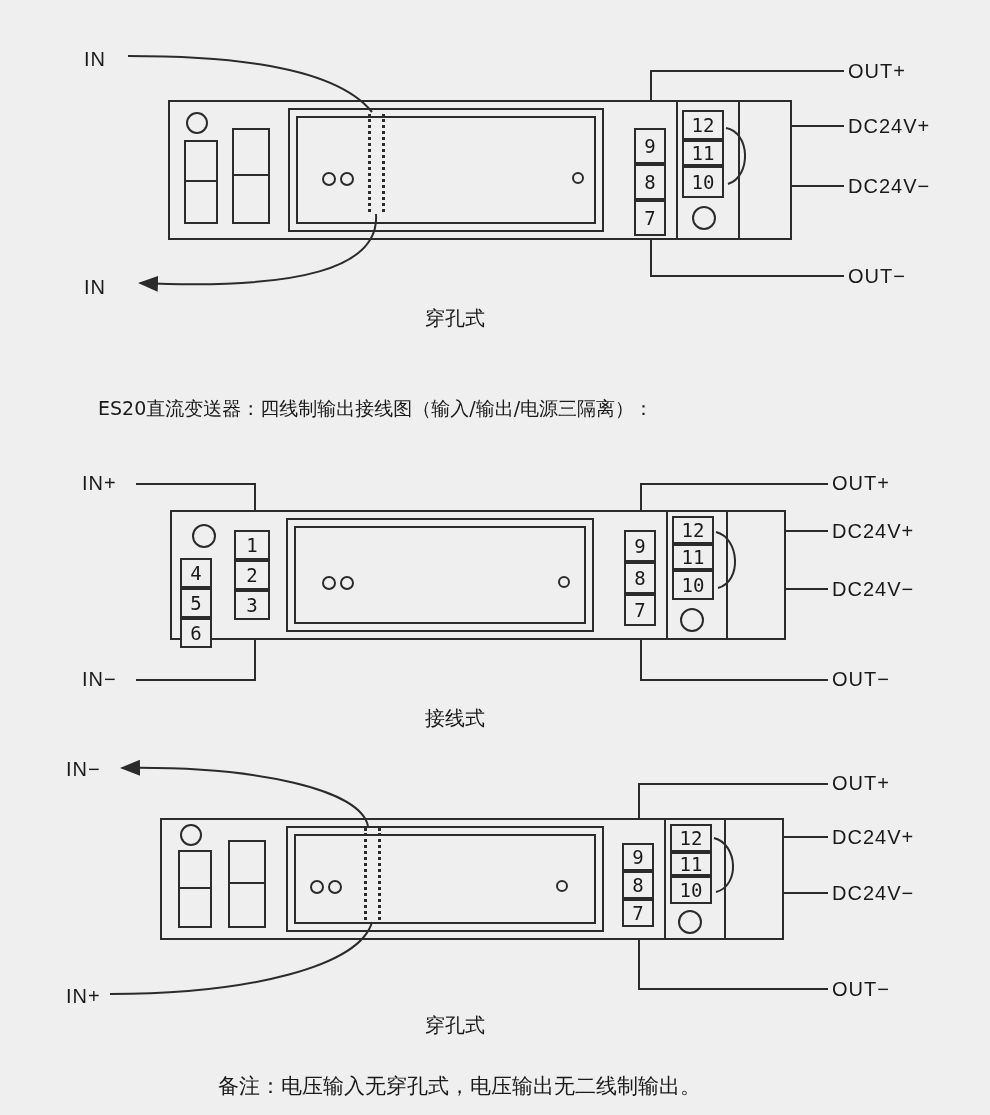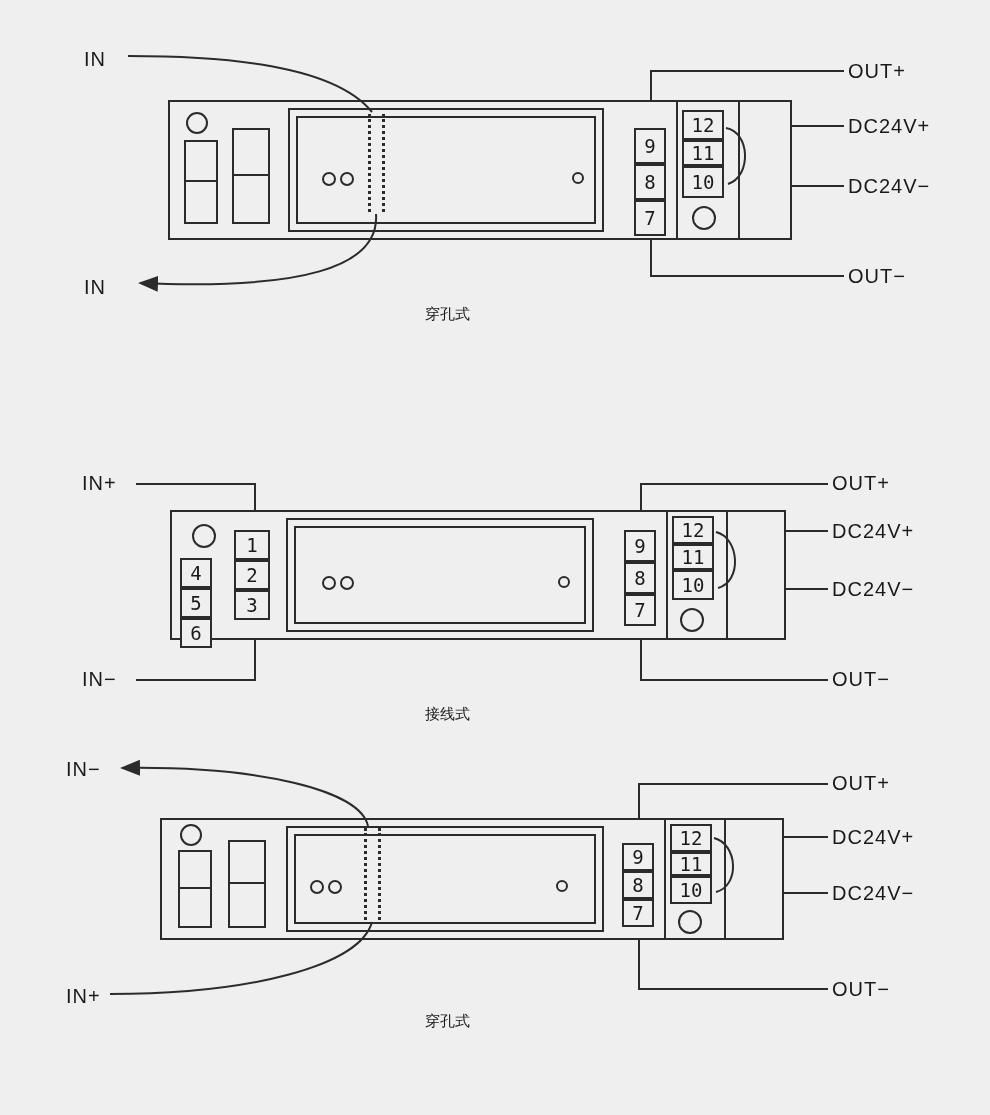--- a/index.html
+++ b/index.html
@@ -19,21 +19,21 @@
   .device{position:absolute;box-sizing:border-box;border:2px solid #2b2b2b;background:#efefef;}
   .inner{position:absolute;box-sizing:border-box;border:2px solid #2b2b2b;background:#efefef;}
   .inner2{position:absolute;box-sizing:border-box;border:2px solid #2b2b2b;background:#efefef;}
   .circle{position:absolute;box-sizing:border-box;border:2px solid #2b2b2b;border-radius:50%;}
   .dot{position:absolute;box-sizing:border-box;border:2px solid #2b2b2b;border-radius:50%;}
   .termbox{position:absolute;box-sizing:border-box;border:2px solid #2b2b2b;background:#efefef;}
   .tnum{position:absolute;box-sizing:border-box;border:2px solid #2b2b2b;background:#efefef;
         font-family:"DejaVu Sans Mono","Liberation Mono",monospace;font-size:19px;
         display:flex;align-items:center;justify-content:center;line-height:1;}
   .hole{position:absolute;border-left:3px dotted #2b2b2b;}
-  .caption{position:absolute;font-size:15px;white-space:nowrap;}
+  .caption{position:absolute;font-size:20px;white-space:nowrap;}
   .sideLabel{position:absolute;font-size:20px;white-space:nowrap;letter-spacing:1px;}
   .heading{position:absolute;font-size:19px;white-space:nowrap;}
   .note{position:absolute;font-size:21px;white-space:nowrap;}
   svg.ov{position:absolute;left:0;top:0;width:990px;height:1115px;overflow:visible;pointer-events:none;}
 </style>
 </head>
 <body>
 
 <div class="stage">
 
@@ -78,20 +78,21 @@
   <div class="tnum" style="left:634px;top:200px;width:32px;height:36px;">7</div>
 
   <div class="termbox" style="left:676px;top:100px;width:64px;height:140px;"></div>
   <div class="tnum" style="left:682px;top:110px;width:42px;height:30px;">12</div>
   <div class="tnum" style="left:682px;top:140px;width:42px;height:26px;">11</div>
   <div class="tnum" style="left:682px;top:166px;width:42px;height:32px;">10</div>
   <div class="circle" style="left:692px;top:206px;width:24px;height:24px;"></div>
 
   <div class="caption" style="left:425px;top:305px;">穿孔式</div>
 
+  <div class="heading" style="left:98px;top:396px;">ES20直流变送器：四线制输出接线图（输入/输出/电源三隔离）：</div>
 
   <div class="sideLabel mono" style="left:82px;top:472px;">IN+</div>
   <div class="sideLabel mono" style="left:82px;top:668px;">IN−</div>
 
   <div class="sideLabel mono" style="left:832px;top:472px;">OUT+</div>
   <div class="sideLabel mono" style="left:832px;top:520px;">DC24V+</div>
   <div class="sideLabel mono" style="left:832px;top:578px;">DC24V−</div>
   <div class="sideLabel mono" style="left:832px;top:668px;">OUT−</div>
 
   <div class="wire h" style="left:136px;top:483px;width:120px;"></div>
@@ -168,20 +169,21 @@
   <div class="tnum" style="left:622px;top:899px;width:32px;height:28px;">7</div>
 
   <div class="termbox" style="left:664px;top:818px;width:62px;height:122px;"></div>
   <div class="tnum" style="left:670px;top:824px;width:42px;height:28px;">12</div>
   <div class="tnum" style="left:670px;top:852px;width:42px;height:24px;">11</div>
   <div class="tnum" style="left:670px;top:876px;width:42px;height:28px;">10</div>
   <div class="circle" style="left:678px;top:910px;width:24px;height:24px;"></div>
 
   <div class="caption" style="left:425px;top:1012px;">穿孔式</div>
 
+  <div class="note" style="left:218px;top:1072px;">备注：电压输入无穿孔式，电压输出无二线制输出。</div>
 
   <svg class="ov" viewBox="0 0 990 1115">
     <defs>
       <marker id="arr" markerWidth="10" markerHeight="8" refX="9" refY="4" orient="auto">
         <path d="M0,0 L10,4 L0,8 z" fill="#2b2b2b"></path>
       </marker>
     </defs>
 
     <path d="M128,56 C200,56 330,60 372,112" fill="none" stroke="#2b2b2b" stroke-width="2"></path>
     <path d="M376,214 C380,268 300,290 140,283" fill="none" stroke="#2b2b2b" stroke-width="2" marker-end="url(#arr)"></path>

